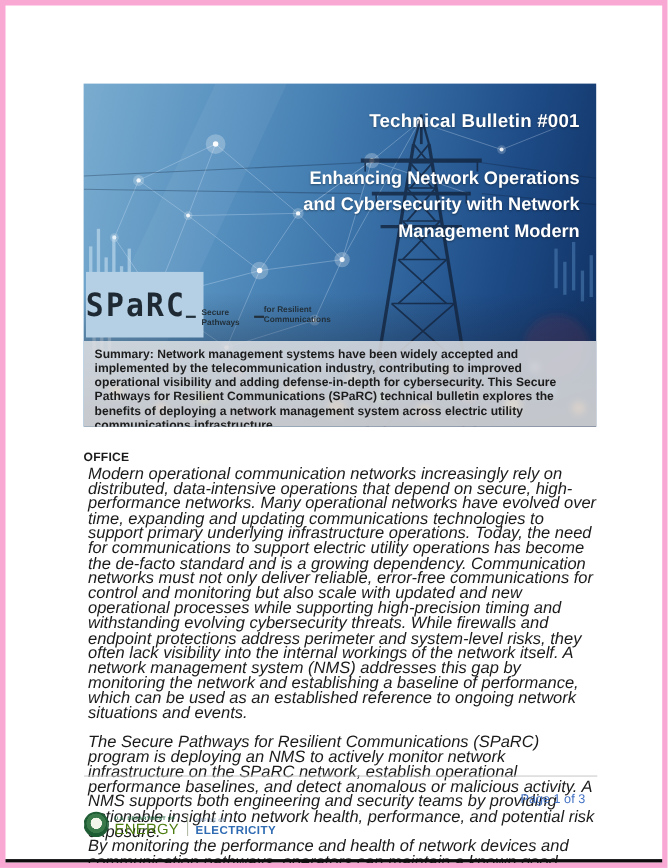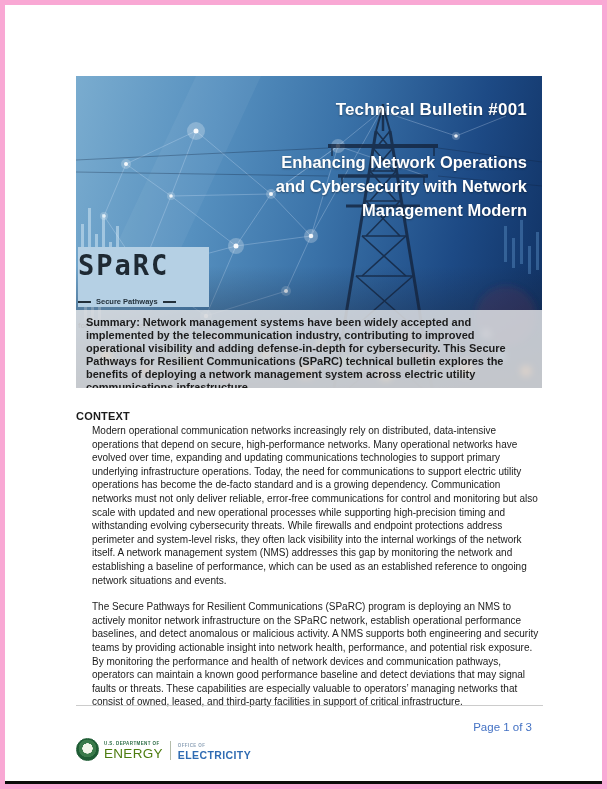--- a/index.html
+++ b/index.html
@@ -20,42 +20,42 @@
     position:absolute;top:24px;right:15px;color:#ffffff;font-weight:bold;
     font-size:17px;letter-spacing:.2px;text-shadow:0 1px 2px rgba(0,0,0,.4);
   }
   .main-title{
     position:absolute;top:74px;right:15px;text-align:right;color:#ffffff;
     font-weight:bold;font-size:16.5px;line-height:24px;text-shadow:0 1px 2px rgba(0,0,0,.4);
   }
 
   
   .sparc-box{
-    position:absolute;left:2px;top:171px;width:131px;height:60px;background:#b5d0e4;
-    display:flex;flex-direction:column;padding-top:3px;box-sizing:border-box;
+    position:absolute;left:2px;top:171px;width:107px;height:60px;background:#b5d0e4;
+    display:flex;flex-direction:row;align-items:center;padding-top:3px;box-sizing:border-box;
   }
   .sparc-acronym{
     font-family:"DejaVu Sans Mono",monospace;font-weight:bold;font-size:27px;line-height:29px;
     letter-spacing:2px;color:#1e2933;transform:scaleY(1.08);
   }
   .sparc-tagline{display:flex;align-items:center;gap:5px;font-size:7.5px;font-weight:bold;color:#22303b;line-height:9px;margin-top:18px;}
   .dash{width:13px;height:2px;background:#22303b;}
   .sparc-tagline2{font-size:7.5px;font-weight:bold;color:#22303b;line-height:9px;margin-top:15px;}
 
   
   .summary-overlay{
     position:absolute;left:0;right:0;bottom:0;height:78px;
     background:rgba(226,228,230,.84);padding:6px 10px 0;box-sizing:border-box;
   }
   .summary-text{font-size:11px;font-weight:bold;color:#1c1c1c;line-height:13px;}
 
   
   .context-block{position:absolute;left:71px;top:405px;width:467px;color:#1b1b1b;}
   .context-heading{font-size:11px;font-weight:bold;margin:0 0 2px 0;letter-spacing:.2px;}
-  .body-para{font-size:10px;line-height:13.6px;margin:0 0 13px 16px;}
+  .body-para{font-size:15px;line-height:13.6px;margin:0 0 13px 4px;font-style:italic;}
 
   
   .footer-rule{position:absolute;left:71px;top:700px;width:467px;height:1px;background:#cccccc;}
   .page-label{position:absolute;top:716px;right:70px;font-size:11.5px;color:#4472c4;}
   .doe-logo{position:absolute;left:71px;top:733px;display:flex;align-items:flex-end;gap:5px;}
   .doe-seal{
     width:23px;height:23px;border-radius:50%;
     background:radial-gradient(circle at 50% 45%, #f2f6ea 0 32%, #3a7a4a 34% 56%, #1e5c34 58% 100%);
     border:1px solid #1e5c34;box-sizing:border-box;
   }
@@ -214,21 +214,21 @@
       </div>
       <div class="sparc-tagline2">for Resilient Communications</div>
     </div>
 
     <div class="summary-overlay">
       <div class="summary-text">Summary: Network management systems have been widely accepted and implemented by the telecommunication industry, contributing to improved operational visibility and adding defense-in-depth for cybersecurity. This Secure Pathways for Resilient Communications (SPaRC) technical bulletin explores the benefits of deploying a network management system across electric utility communications infrastructure.</div>
     </div>
   </div>
 
   <div class="context-block">
-    <h3 class="context-heading">CONTEXT</h3>
+    <h3 class="context-heading">OFFICE</h3>
     <p class="body-para">Modern operational communication networks increasingly rely on distributed, data-intensive operations that depend on secure, high-performance networks. Many operational networks have evolved over time, expanding and updating communications technologies to support primary underlying infrastructure operations. Today, the need for communications to support electric utility operations has become the de-facto standard and is a growing dependency. Communication networks must not only deliver reliable, error-free communications for control and monitoring but also scale with updated and new operational processes while supporting high-precision timing and withstanding evolving cybersecurity threats. While firewalls and endpoint protections address perimeter and system-level risks, they often lack visibility into the internal workings of the network itself. A network management system (NMS) addresses this gap by monitoring the network and establishing a baseline of performance, which can be used as an established reference to ongoing network situations and events.</p>
     <p class="body-para"><span>The Secure Pathways for Resilient Communications (SPaRC) program is deploying an NMS to actively monitor network infrastructure on the SPaRC network, establish operational performance baselines, and detect anomalous or malicious activity. A NMS supports both engineering and security teams by providing actionable insight into network health, performance, and potential risk exposure.</span><br><span>By monitoring the performance and health of network devices and communication pathways, operators can maintain a known good performance baseline and detect deviations that may signal faults or threats. These capabilities are especially valuable to operators’ managing networks that consist of owned, leased, and third-party facilities in support of critical infrastructure.</span></p>
   </div>
 
   <div class="footer-rule"></div>
   <div class="page-label">Page 1 of 3</div>
 
   <div class="doe-logo">
     <div class="doe-seal"></div>
     <div class="doe-col">

